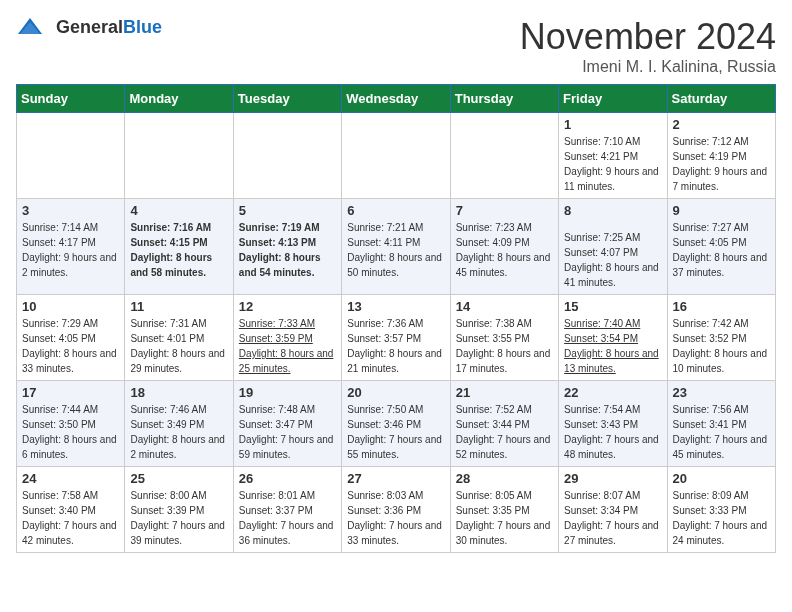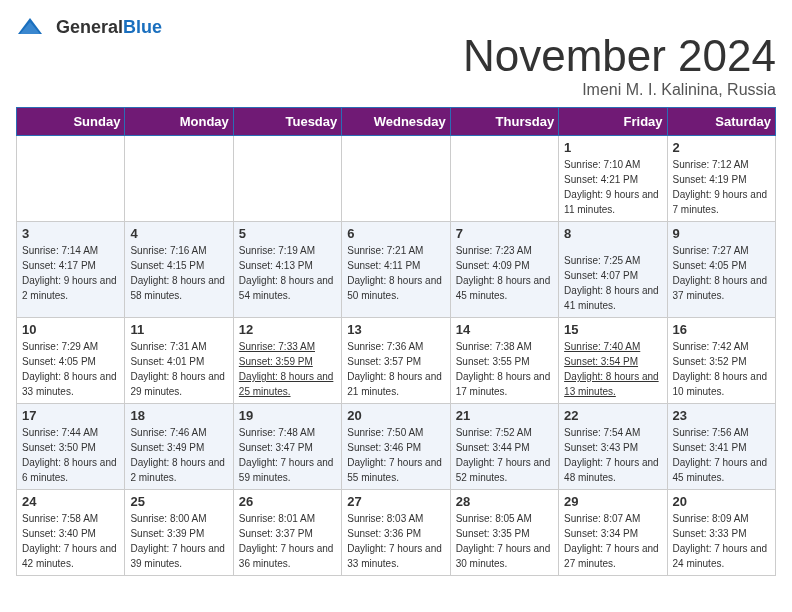--- a/index.html
+++ b/index.html
@@ -21,31 +21,31 @@
       align-items: center;
       gap: 12px;
     }
     .logo-text-general { font-size: 18px; font-weight: bold; color: #333; }
     .logo-text-blue { font-size: 18px; font-weight: bold; color: #1a6fbe; }
     .logo-icon {
       width: 28px;
       height: 22px;
     }
     .title-block { text-align: right; }
-    .title-month { font-size: 44px; font-weight: 300; color: #333; margin-top: 15px; }
+    .title-month { font-size: 36px; font-weight: 300; color: #333; }
     .title-location { font-size: 16px; color: #555; }
 
     .calendar { width: 100%; border-collapse: collapse; }
     .calendar th {
-      background: #701a75;
+      background: #15803d;
       color: #fff;
       font-size: 13px;
       font-weight: bold;
       padding: 6px 4px;
-      text-align: right;
+      text-align: left;
       border: 1px solid #2a6db5;
     }
     .calendar td {
       vertical-align: top;
       border: 1px solid #ccc;
       padding: 4px 5px;
       font-size: 10.5px;
       color: #333;
       width: calc(100% / 7);
       min-height: 70px;
@@ -123,27 +123,27 @@
       </tr>
       <tr>
         <td>
           <span class="day-number">3</span>
           <div class="day-info" style="white-space: pre-line;">Sunrise: 7:14 AM
 Sunset: 4:17 PM
 Daylight: 9 hours and 2 minutes.</div>
         </td>
         <td>
           <span class="day-number">4</span>
-          <div class="day-info" style="white-space: pre-line;">Sunrise: 7:16 AM
+          <div class="day-info" style="white-space: pre-line; font-weight: bold;">Sunrise: 7:16 AM
 Sunset: 4:15 PM
 Daylight: 8 hours and 58 minutes.</div>
         </td>
         <td>
           <span class="day-number">5</span>
-          <div class="day-info" style="white-space: pre-line;">Sunrise: 7:19 AM
+          <div class="day-info" style="white-space: pre-line; font-weight: bold;">Sunrise: 7:19 AM
 Sunset: 4:13 PM
 Daylight: 8 hours and 54 minutes.</div>
         </td>
         <td>
           <span class="day-number">6</span>
           <div class="day-info" style="white-space: pre-line;">Sunrise: 7:21 AM
 Sunset: 4:11 PM
 Daylight: 8 hours and 50 minutes.</div>
         </td>
         <td>

